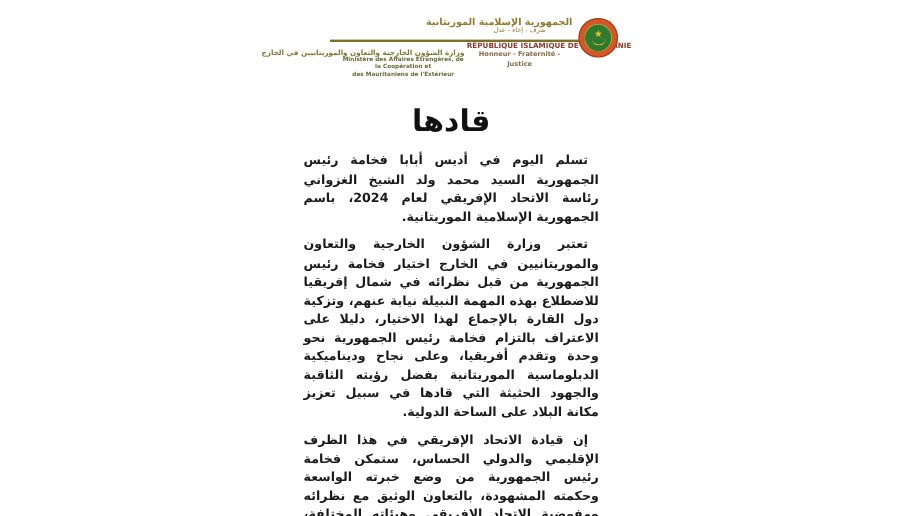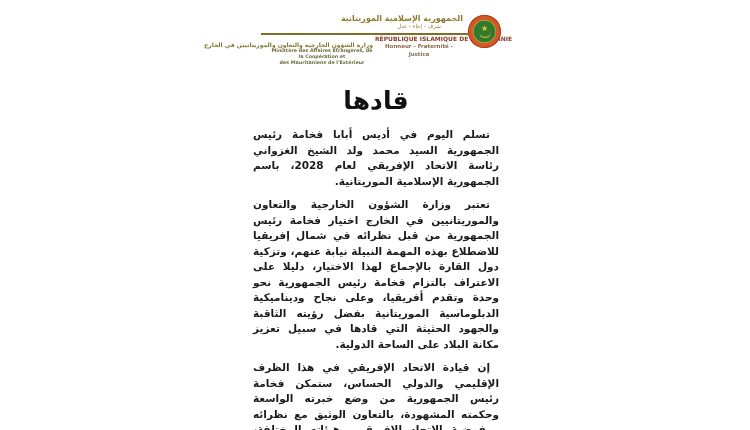--- a/index.html
+++ b/index.html
@@ -5,21 +5,21 @@
   html,body{margin:0;padding:0;}
   body{
     width:750px;height:430px;background:#ffffff;
     font-family:"DejaVu Sans", sans-serif;
     overflow:hidden;
   }
   .page{position:relative;width:750px;height:430px;background:#ffffff;}
   .document{position:absolute;left:253px;top:0;width:246px;height:430px;}
 
   
-  .doc-header{position:absolute;top:0;left:0;width:100%;height:80px;}
+  .doc-header{position:absolute;top:0;left:14px;width:100%;height:80px;}
   .header-line{
     position:absolute;top:33px;left:8px;width:226px;height:1.5px;
     background:#7d6e2a;
   }
   .republic-block{
     position:absolute;top:14px;left:122px;width:88px;text-align:center;
   }
   .republic-name-ar{
     font-size:8px;font-weight:bold;color:#8f7a2e;line-height:9px;
     white-space:nowrap;direction:rtl;
@@ -106,19 +106,19 @@
         <div class="seal-inner">
           <div class="seal-star">★</div>
           <div class="seal-crescent"></div>
         </div>
       </div>
     </div>
 
     <div class="statement-title">قادها</div>
 
     <div class="doc-body">
-      <p>تسلم اليوم في أديس أبابا فخامة رئيس الجمهورية السيد محمد ولد الشيخ الغزواني رئاسة الاتحاد الإفريقي لعام 2028، باسم الجمهورية الإسلامية الموريتانية.</p>
+      <p>تسلم اليوم في أديس أبابا فخامة رئيس الجمهورية السيد محمد ولد الشيخ الغزواني رئاسة الاتحاد الإفريقي لعام 2024، باسم الجمهورية الإسلامية الموريتانية.</p>
       <p>تعتبر وزارة الشؤون الخارجية والتعاون والموريتانيين في الخارج اختيار فخامة رئيس الجمهورية من قبل نظرائه في شمال إفريقيا للاضطلاع بهذه المهمة النبيلة نيابة عنهم، وتزكية دول القارة بالإجماع لهذا الاختيار، دليلا على الاعتراف بالتزام فخامة رئيس الجمهورية نحو وحدة وتقدم أفريقيا، وعلى نجاح وديناميكية الدبلوماسية الموريتانية بفضل رؤيته الثاقبة والجهود الحثيثة التي قادها في سبيل تعزيز مكانة البلاد على الساحة الدولية.</p>
       <p>إن قيادة الاتحاد الإفريقي في هذا الظرف الإقليمي والدولي الحساس، ستمكن فخامة رئيس الجمهورية من وضع خبرته الواسعة وحكمته المشهودة، بالتعاون الوثيق مع نظرائه ومفوضية الاتحاد الإفريقي وهيئاته المختلفة، في خدمة تعزيز التعاون والتنمية المستدامة والسلام في أفريقيا، وتحقيق تطلعات شعوبنا الإفريقية لمستقبل أكثر ازدهاراً وتقدما وأمنا.</p>
     </div>
 
   </div>
 </div>
 
 </body></html>

